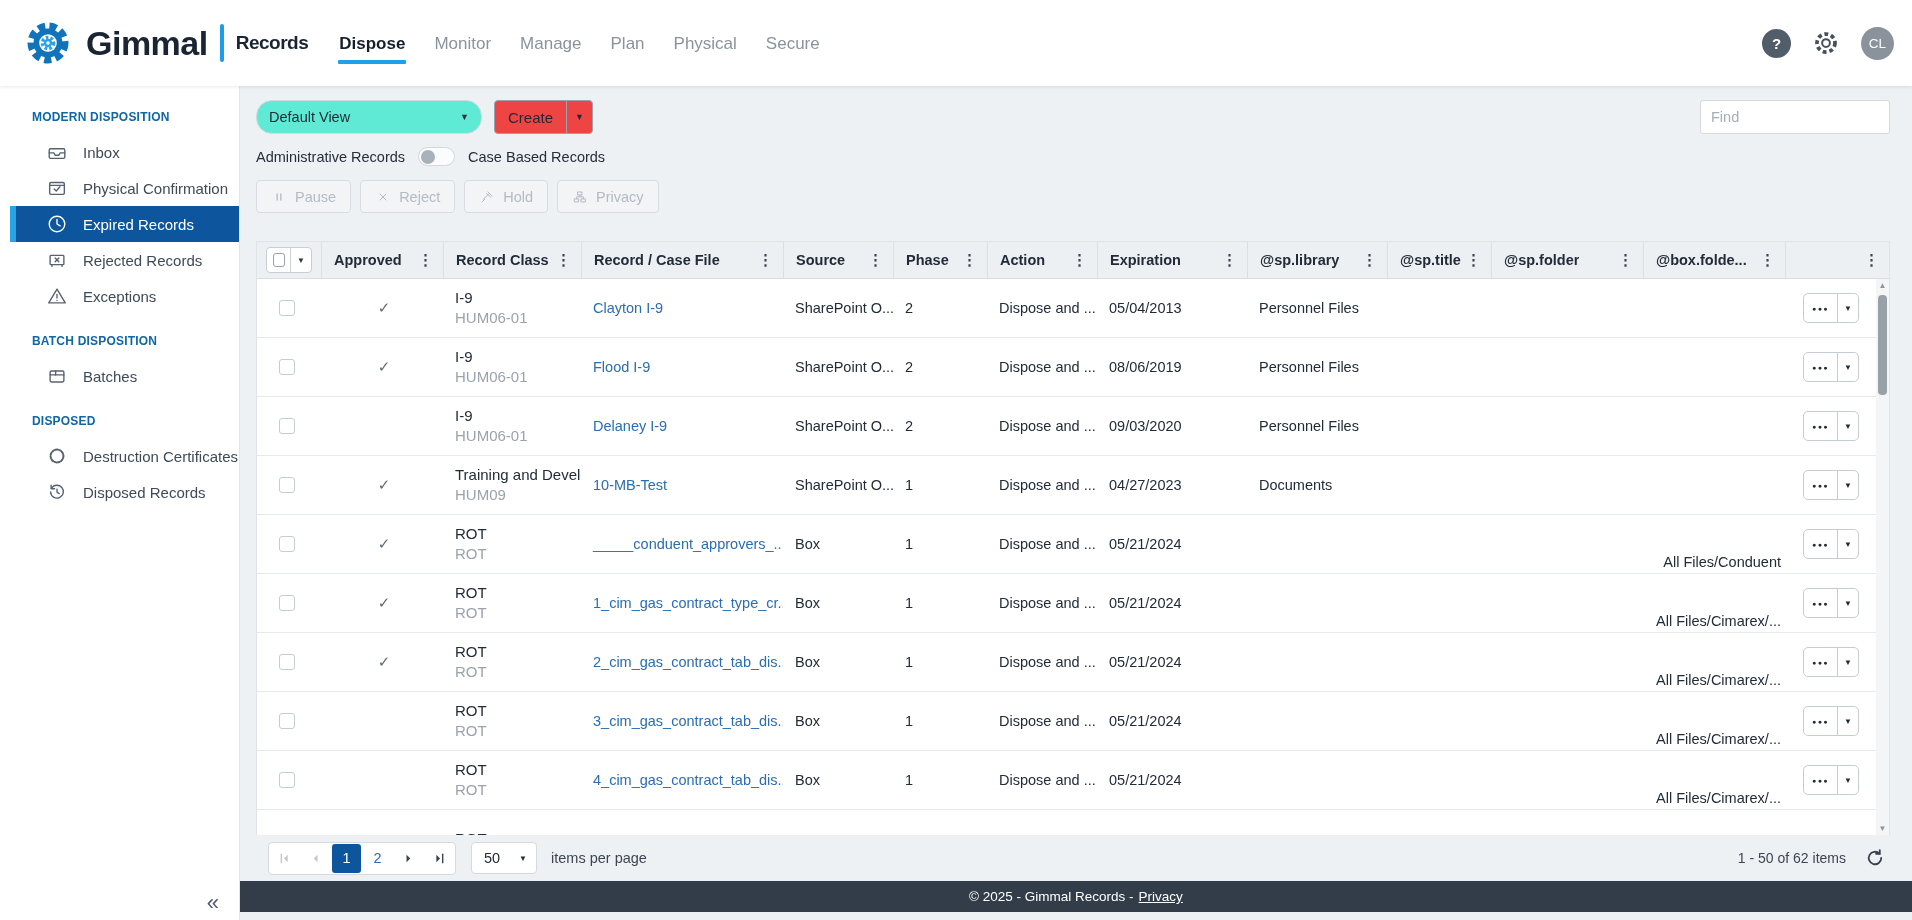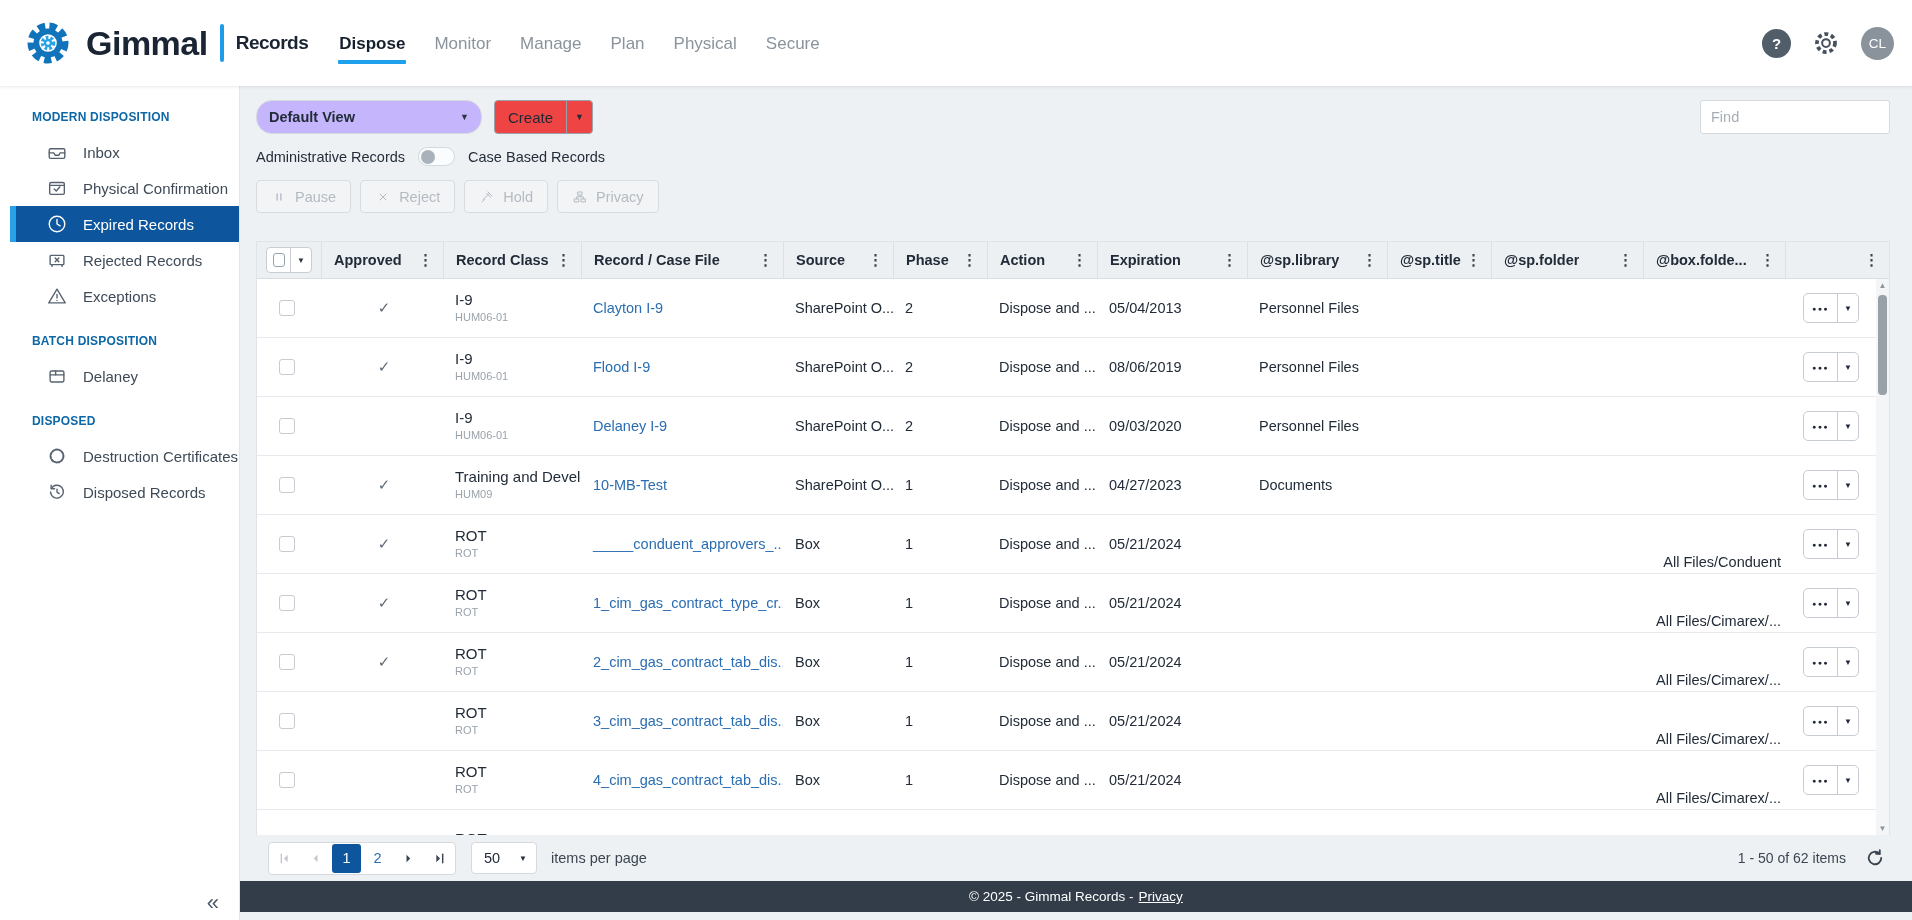--- a/index.html
+++ b/index.html
@@ -40,22 +40,22 @@
   .side-item.active { background:#0d559c; color:#fff; margin-left:10px; padding-left:36px; }
   .side-item.active .side-icon { color:#fff; }
   .side-item.active::before { content:""; position:absolute; left:0; top:0; bottom:0; width:6px; background:#29a3e8; }
   .side-section { margin-bottom:10px; }
   .collapse-btn { position:absolute; bottom:4px; right:20px; font-size:22px; color:#515c68; cursor:pointer; }
 
   
   .main { position:absolute; top:86px; left:240px; right:0; bottom:0; background:#eef1f4; }
   .toolbar { position:absolute; top:0; left:0; right:0; padding:14px 22px 0 16px; }
   .tb-row1 { display:flex; align-items:center; }
-  .view-combo { width:226px; height:34px; background:#c4b5fd; border:1px solid #d5dade; border-radius:16px;
-                display:flex; align-items:center; padding-left:12px; font-size:14.5px; cursor:pointer;font-weight:bold; }
+  .view-combo { width:226px; height:34px; background:#5eead4; border:1px solid #d5dade; border-radius:16px;
+                display:flex; align-items:center; padding-left:12px; font-size:14.5px; cursor:pointer; }
   .view-combo .caret { margin-left:auto; padding:0 12px; font-size:9px; color:#2b3440; }
   .create-btn { height:34px; margin-left:12px; background:#ef4444; border:1px solid #9aa3ab; border-radius:4px;
                 display:flex; align-items:stretch; cursor:pointer; }
   .create-btn .cb-label { display:flex; align-items:center; padding:0 13px; font-size:15px; color:#1f2937; }
   .create-btn .cb-caret { display:flex; align-items:center; padding:0 8px; border-left:1px solid #9aa3ab; font-size:9px; }
   .find-input { margin-left:auto; width:190px; height:34px; border:1px solid #d5dade; border-radius:3px;
                 background:#fff; padding:0 10px; font-size:14.5px; color:#2b3440; font-family:"Liberation Sans", sans-serif; }
   .find-input::placeholder { color:#a6aeb6; }
   .tb-row2 { display:flex; align-items:center; margin-top:13px; gap:13px; font-size:14.5px; color:#242e3a; }
   .toggle { width:37px; height:19px; border-radius:10px; background:#fbfcfd; border:1px solid #d3d8dd;
@@ -84,21 +84,21 @@
   .sel-ctl .sel-sep { width:1px; height:24px; background:#c9ced4; }
   .sel-ctl .sel-caret { font-size:8px; color:#2b3440; padding:0 6px; }
 
   .grid-body { height:557px; overflow:hidden; }
   .grow { height:59px; border-bottom:1px solid #e7eaed; align-items:center; font-size:14.5px; color:#222c38; background:#fff; }
   .gcell { padding:0 8px 0 12px; overflow:hidden; white-space:nowrap; }
   .c-check { display:flex; justify-content:flex-start; padding-left:22px; }
   .row-cb { width:16px; height:16px; border:1.5px solid #c6ccd2; border-radius:3px; background:#fff; cursor:pointer; }
   .c-approved { text-align:center; color:#5c6875; font-size:15px; }
   .c-class .l1 { font-size:15px; line-height:1.25; overflow:hidden; white-space:nowrap; }
-  .c-class .l2 { font-size:11px; color:#9aa3ac; line-height:1.3; }
+  .c-class .l2 { font-size:15px; color:#9aa3ac; line-height:1.3; }
   .c-class { padding-right:0; }
   a.rec-link { color:#2a6db2; text-decoration:none; cursor:pointer; }
   .c-box { text-align:right; padding-right:4px; color:#222c38;margin-top:36px; }
   .c-actions { display:flex; }
   .splitbtn { width:56px; height:30px; border:1px solid #c6ccd2; border-radius:5px; background:#fff;
               display:flex; align-items:stretch; margin-left:6px; cursor:pointer; }
   .splitbtn .dots { flex:1; display:flex; align-items:center; justify-content:center; font-size:7px;
                     letter-spacing:1.5px; color:#1f2937; border-right:1px solid #c6ccd2; }
   .splitbtn .scaret { width:20px; display:flex; align-items:center; justify-content:center; font-size:8px; color:#1f2937; }
   .grow.partial .row-cb, .grow.partial .splitbtn { visibility:hidden; }
@@ -233,21 +233,21 @@
         <div class="side-section">
           <div class="side-title">BATCH DISPOSITION</div>
           <div class="side-item">
             <span class="side-icon">
               <svg viewBox="0 0 24 24" fill="none" stroke="currentColor" stroke-width="1.5" stroke-linecap="round" stroke-linejoin="round">
                 <rect x="4.5" y="6.5" width="15" height="12" rx="1.5"></rect>
                 <path d="M4.5 10.8h15"></path>
                 <path d="M10.5 6.5v4.3"></path>
               </svg>
             </span>
-            <span class="side-label">Delaney</span>
+            <span class="side-label">Batches</span>
           </div>
         </div>
         <div class="side-section">
           <div class="side-title">DISPOSED</div>
           <div class="side-item">
             <span class="side-icon">
               <svg viewBox="0 0 24 24" fill="none" stroke="currentColor" stroke-width="1.5" stroke-linecap="round" stroke-linejoin="round">
                 <circle cx="12" cy="12" r="7" stroke-dasharray="2.1 1.7" stroke-width="2.2"></circle>
               </svg>
             </span>

